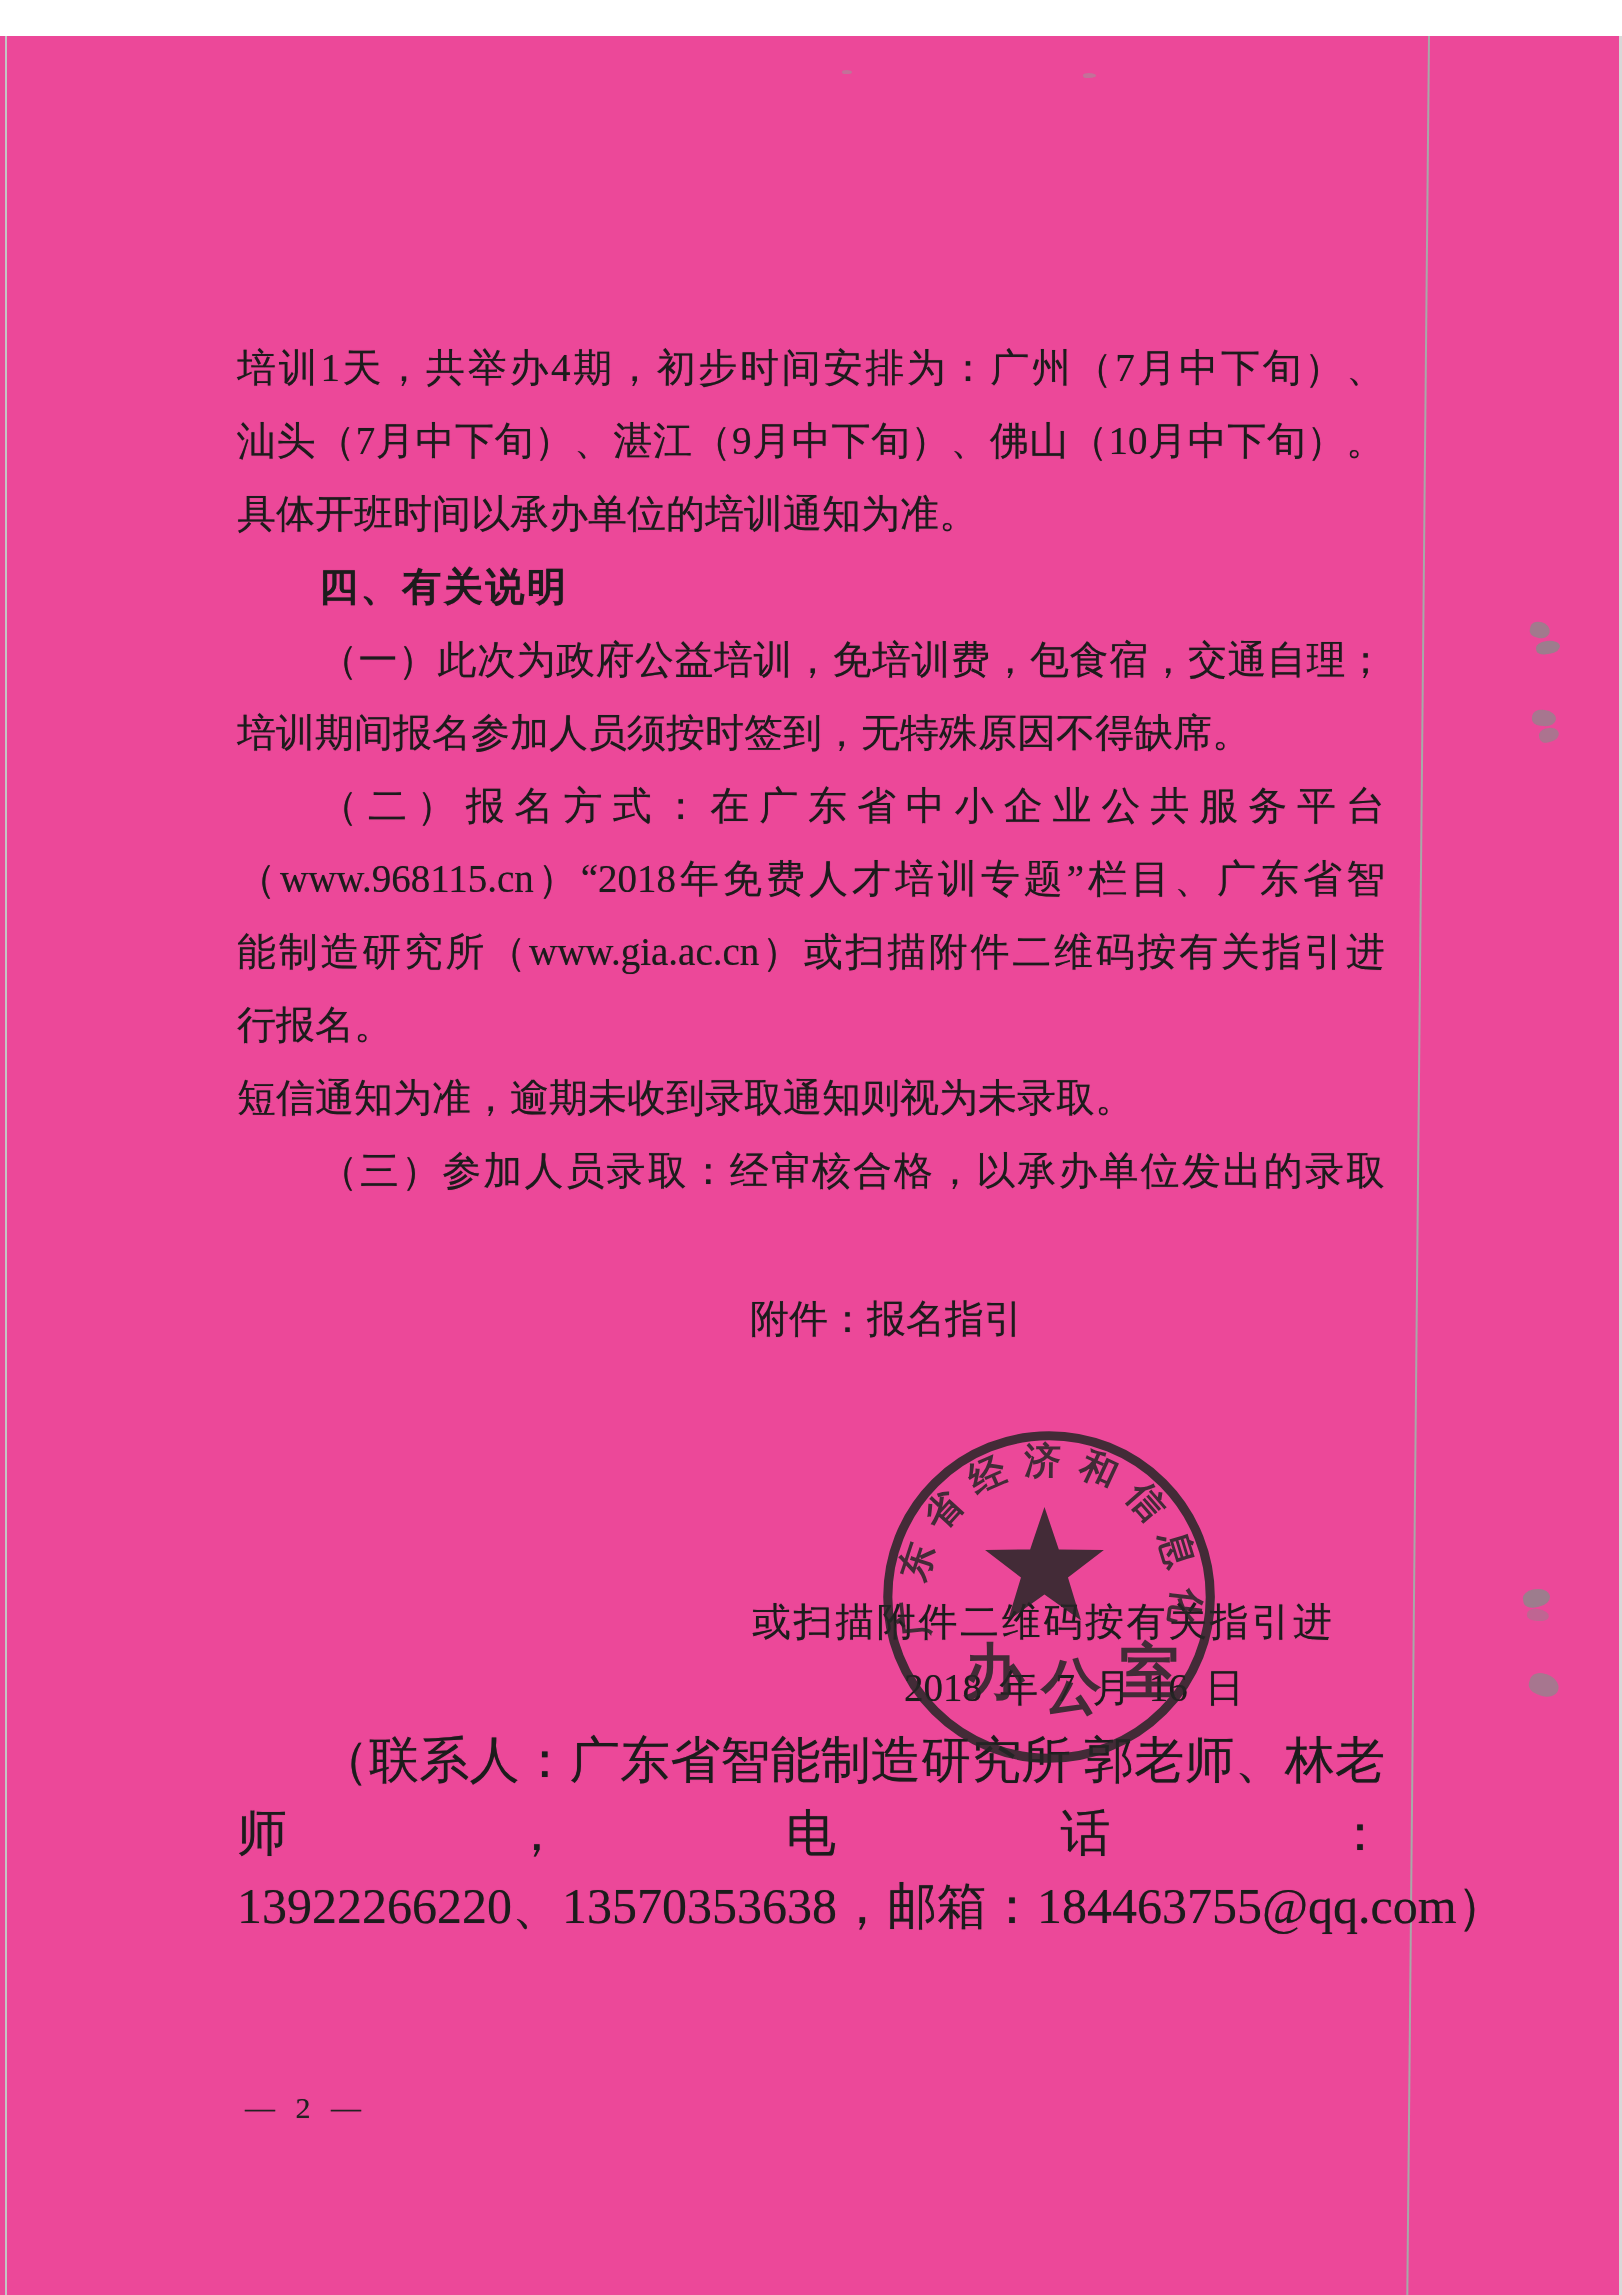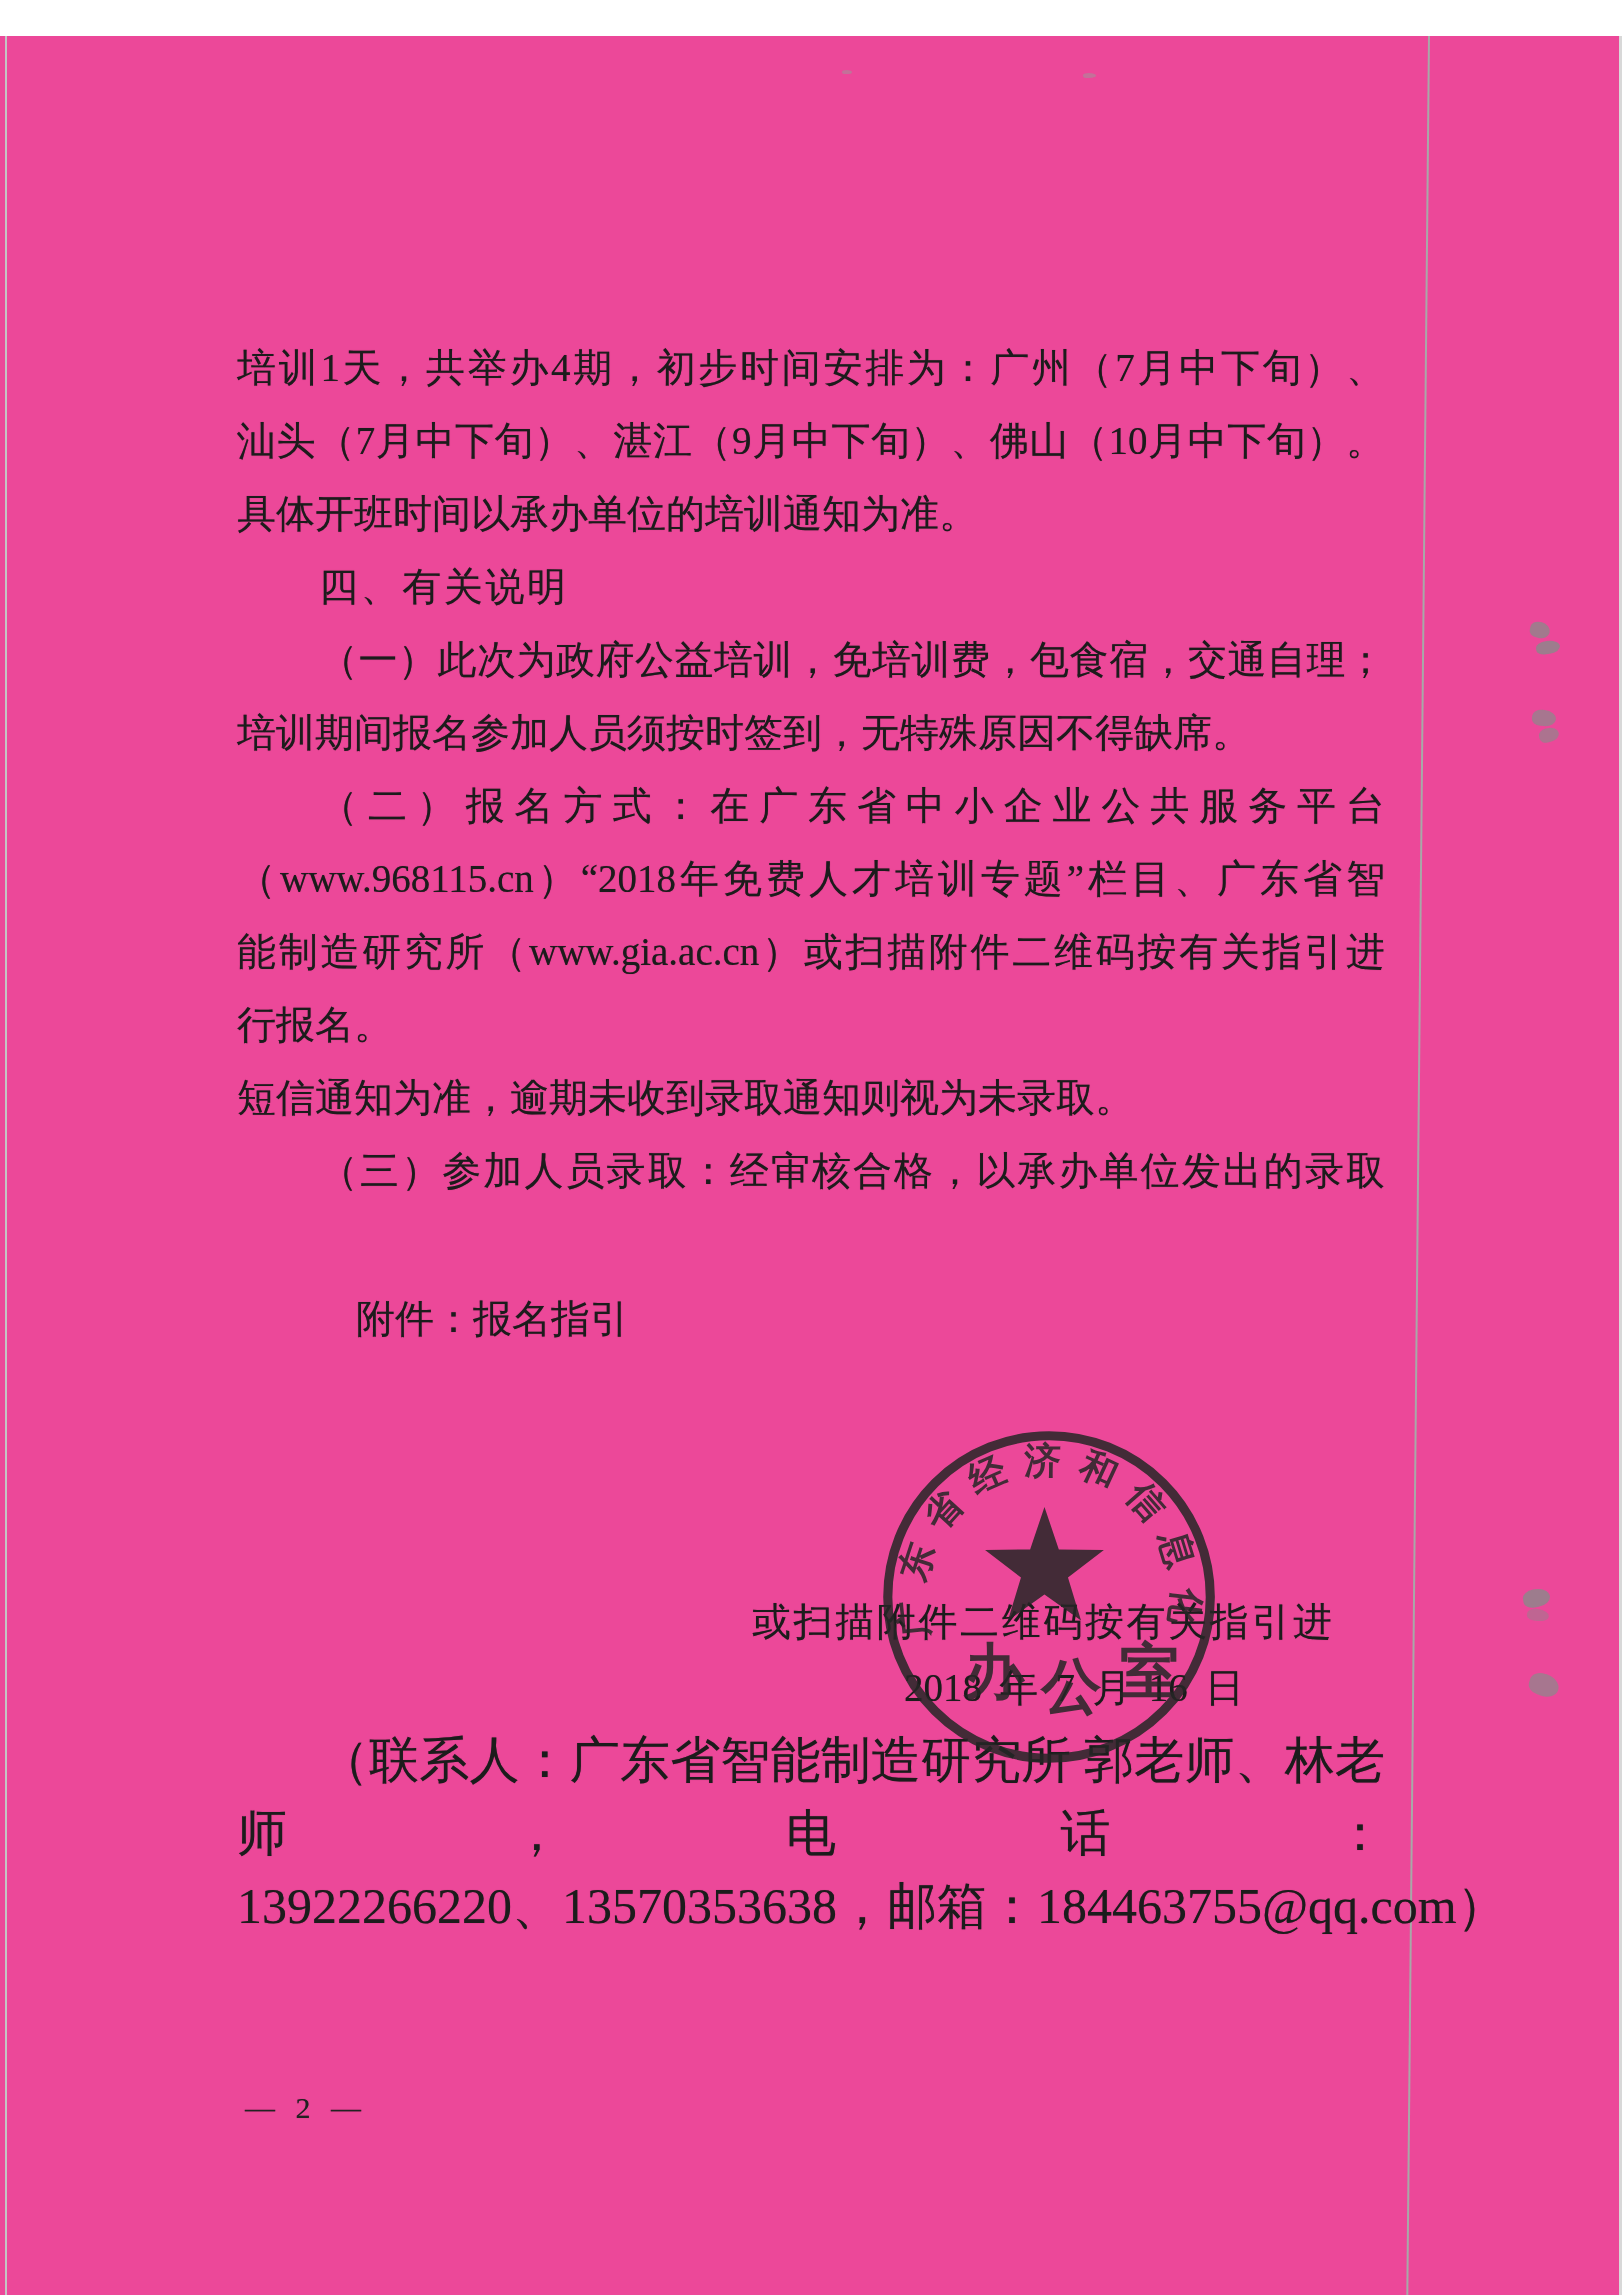--- a/index.html
+++ b/index.html
@@ -20,26 +20,27 @@
 
   
   .textcol{
     position:absolute;left:237px;top:295px;width:1148px;
     font-size:39px;line-height:73px;
     text-shadow:0 0 0.7px rgba(20,20,20,.55);
   }
   .line{white-space:nowrap;}
   .j{white-space:normal;text-align:justify;text-align-last:justify;text-justify:inter-character;}
   .indent{text-indent:82px;}
-  .bold{font-weight:400;letter-spacing:2.6px;}
+  .bold{font-weight:700;letter-spacing:2.6px;}
 
   .attachment{
-    position:absolute;left:237px;top:1246px;width:1148px;
+    position:absolute;left:253px;top:1246px;width:1148px;
     font-size:39px;line-height:73px;text-indent:119px;
     text-shadow:0 0 0.7px rgba(20,20,20,.55);
+    text-align:center;
   }
   .signer{
     position:absolute;left:752px;top:1566px;width:580px;
     font-size:39px;line-height:40px;
     text-align:justify;text-align-last:justify;text-justify:inter-character;
     text-shadow:0 0 0.7px rgba(20,20,20,.55);
   }
   .sign-date{
     position:absolute;left:904px;top:1632px;width:340px;
     font-size:39px;line-height:40px;

